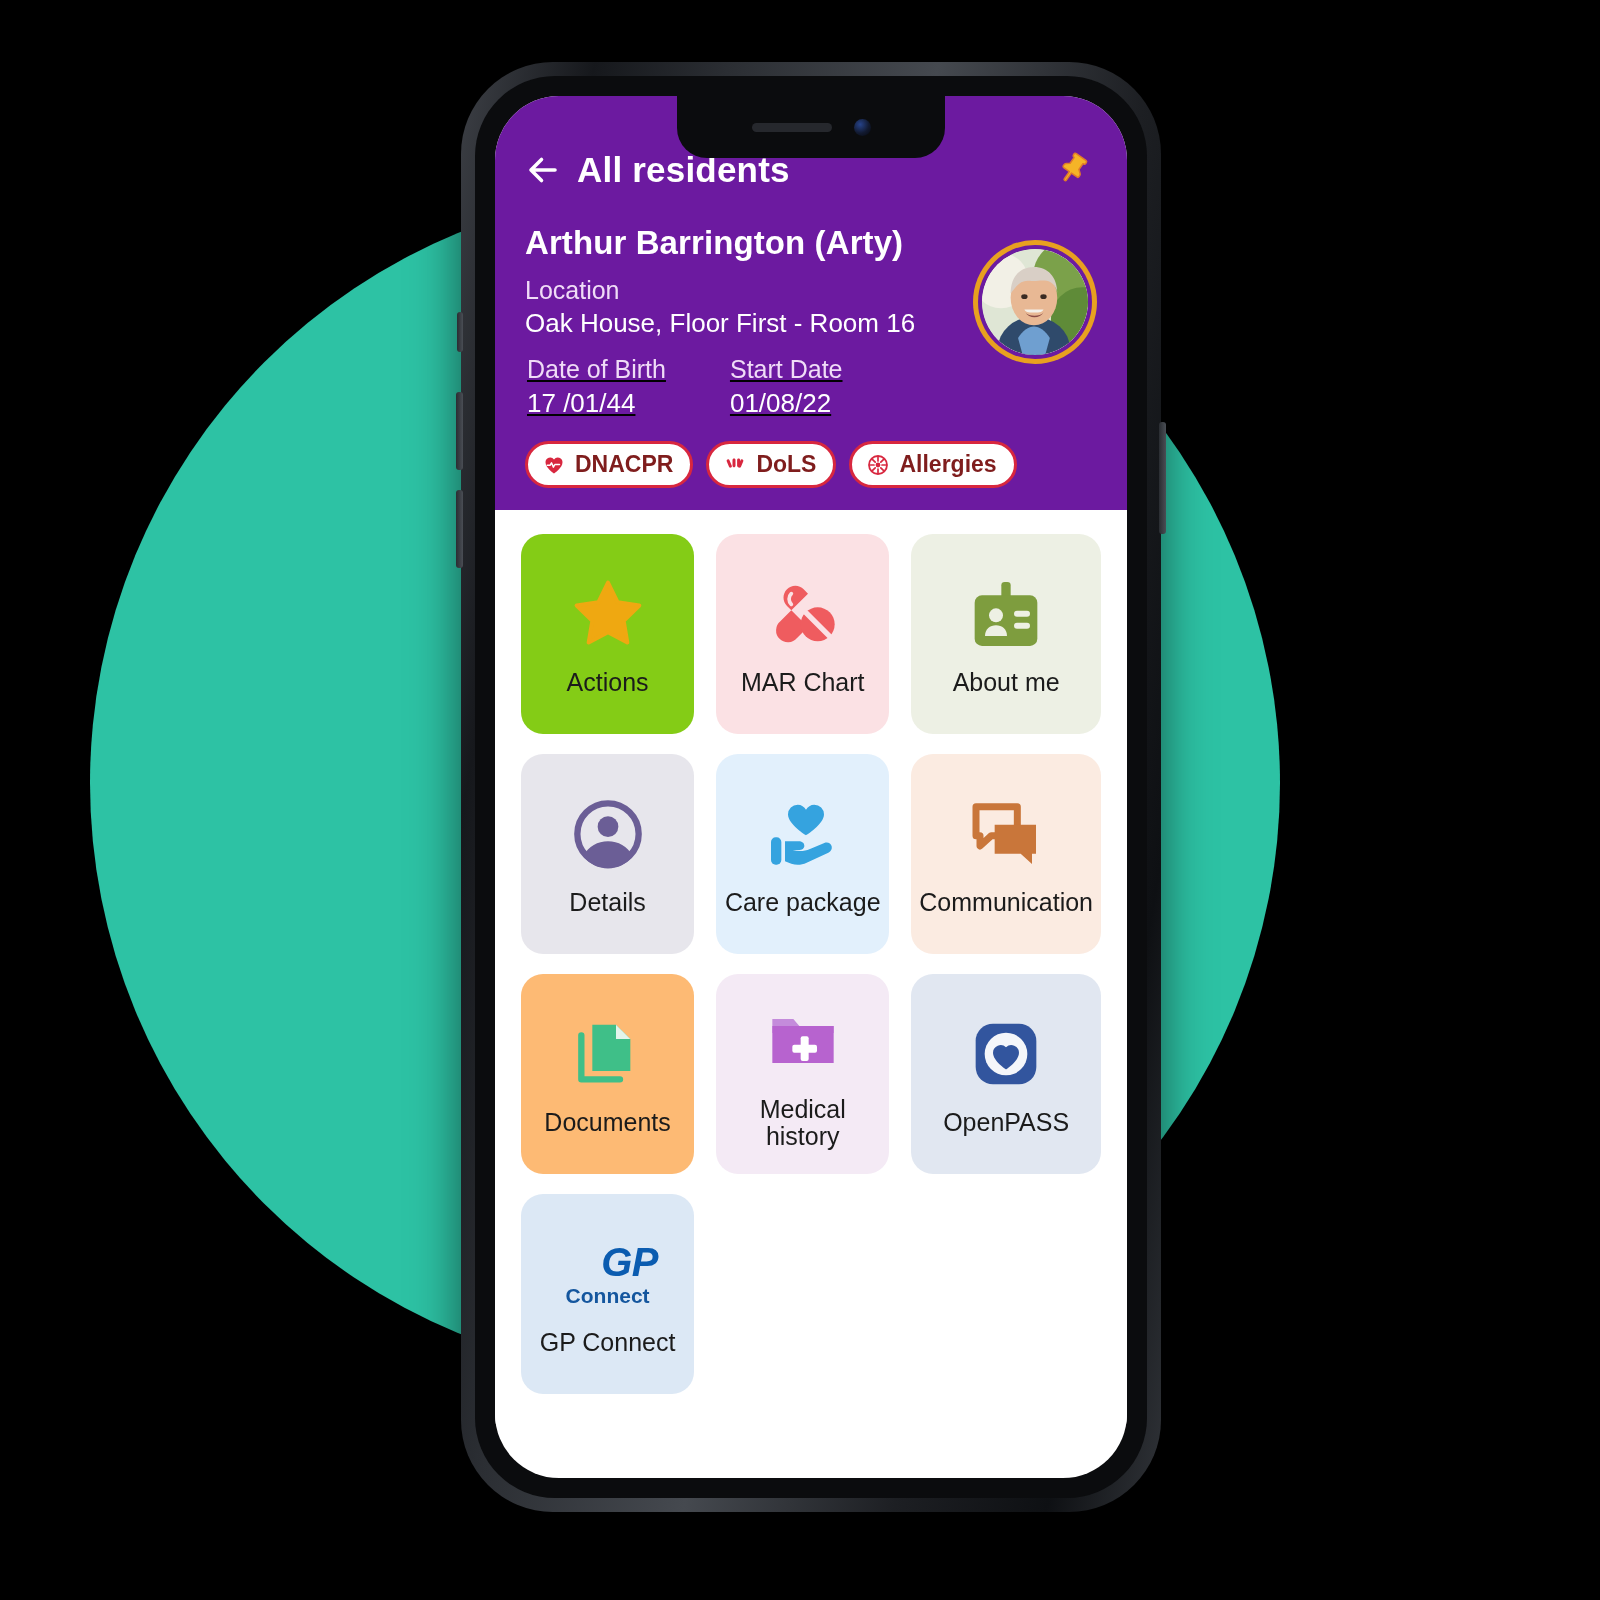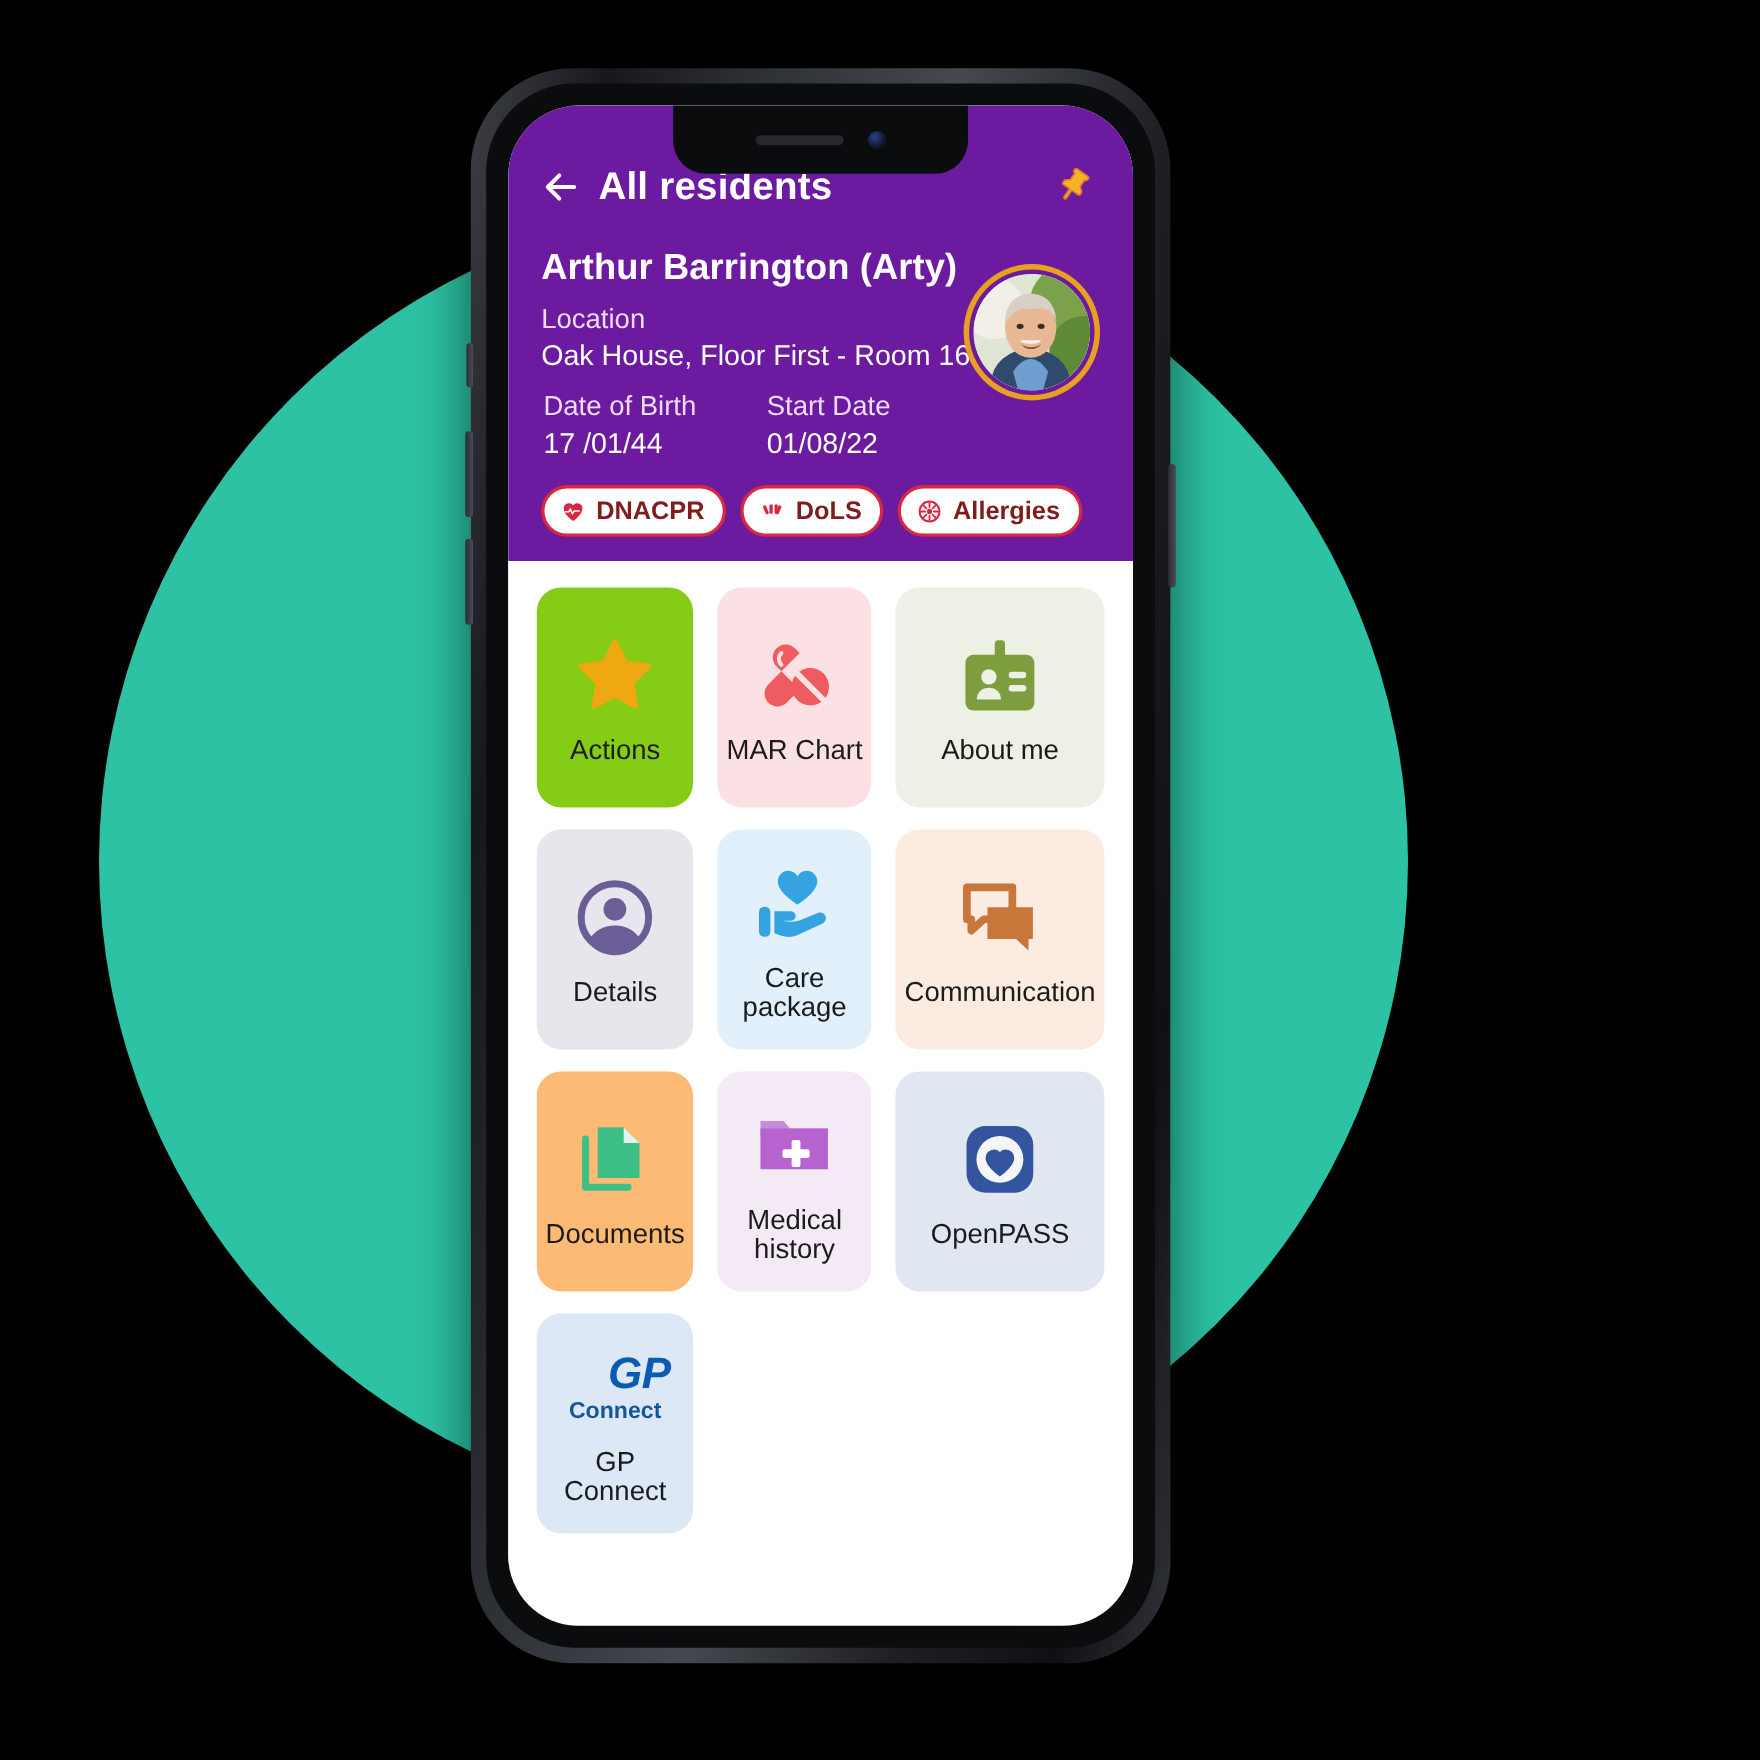--- a/index.html
+++ b/index.html
@@ -29,23 +29,23 @@
     top: 188px;
     width: 1190px;
     height: 1190px;
     border-radius: 50%;
     background: #2DC2A4;
   }
 
   
   .phone {
     position: absolute;
-    left: 428px;
+    left: 461px;
     top: 62px;
-    width: 636px;
+    width: 700px;
     height: 1450px;
     border-radius: 92px;
     background: linear-gradient(100deg,#3d4046 0%, #16181c 14%, #2b2e33 28%, #45494f 50%, #1d1f23 72%, #0e1013 88%, #303338 100%);
     box-shadow: 0 18px 50px rgba(0,0,0,0.55);
     padding: 0;
     box-sizing: border-box;
   }
   .phone-inner-bezel {
     position: absolute;
     left: 14px;
@@ -156,21 +156,21 @@
   .meta-value {
     color: #ffffff;
     font-size: 26px;
     margin: 3px 0 0 2px;
     font-weight: 400;
   }
   .dates-row {
     display: flex;
     margin-top: 16px;
   }
-  .date-col { margin-left: 2px; }
+  .date-col { margin-left: 2px; text-decoration: underline; }
   .date-col.second { margin-left: 62px; }
   .date-col .meta-label,
   .date-col .meta-value { margin-top: 0; }
   .date-col .meta-value { margin-top: 4px; }
 
   .badges {
     display: flex;
     gap: 13px;
     margin-top: 22px;
     margin-left: 2px;

